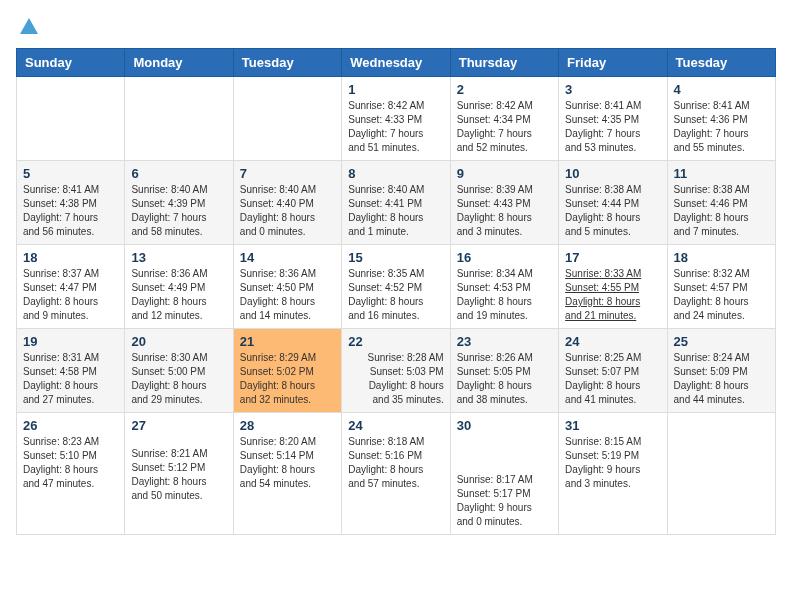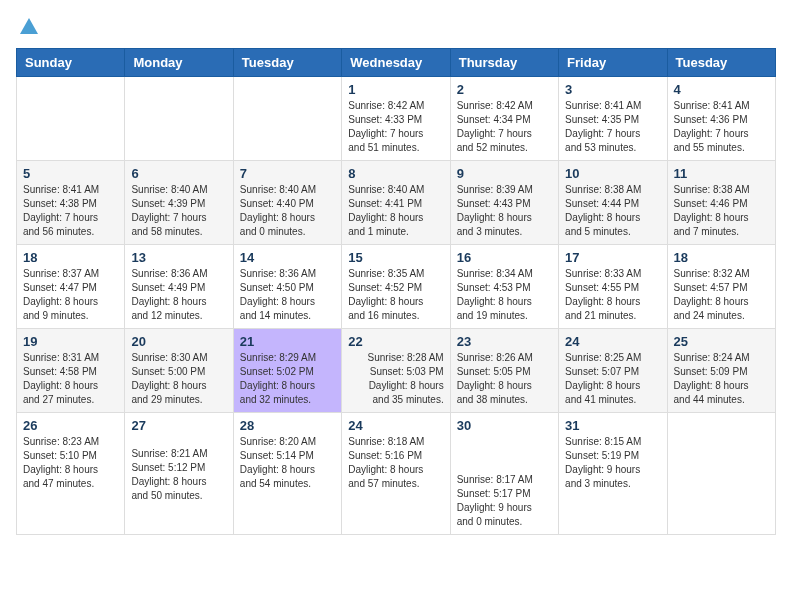--- a/index.html
+++ b/index.html
@@ -226,21 +226,21 @@
         </td>
         <td>
           <div class="day-number">16</div>
           <div class="day-info" style="white-space: pre-line;">Sunrise: 8:34 AM
 Sunset: 4:53 PM
 Daylight: 8 hours
 and 19 minutes.</div>
         </td>
         <td>
           <div class="day-number">17</div>
-          <div class="day-info" style="white-space: pre-line;">Sunrise: 8:33 AM
+          <div class="day-info" style="white-space: pre-line; text-decoration: underline;">Sunrise: 8:33 AM
 Sunset: 4:55 PM
 Daylight: 8 hours
 and 21 minutes.</div>
         </td>
         <td>
           <div class="day-number">18</div>
           <div class="day-info" style="white-space: pre-line;">Sunrise: 8:32 AM
 Sunset: 4:57 PM
 Daylight: 8 hours
 and 24 minutes.</div>
@@ -254,21 +254,21 @@
 Daylight: 8 hours
 and 27 minutes.</div>
         </td>
         <td style="background-color: rgb(245, 245, 245);">
           <div class="day-number">20</div>
           <div class="day-info" style="white-space: pre-line;">Sunrise: 8:30 AM
 Sunset: 5:00 PM
 Daylight: 8 hours
 and 29 minutes.</div>
         </td>
-        <td style="background-color: #c4b5fd;">
+        <td style="background-color: #fdba74;">
           <div class="day-number">21</div>
           <div class="day-info" style="white-space: pre-line;">Sunrise: 8:29 AM
 Sunset: 5:02 PM
 Daylight: 8 hours
 and 32 minutes.</div>
         </td>
         <td style="background-color: rgb(245, 245, 245);">
           <div class="day-number">22</div>
           <div class="day-info" style="white-space: pre-line; text-align: right;">Sunrise: 8:28 AM
 Sunset: 5:03 PM

